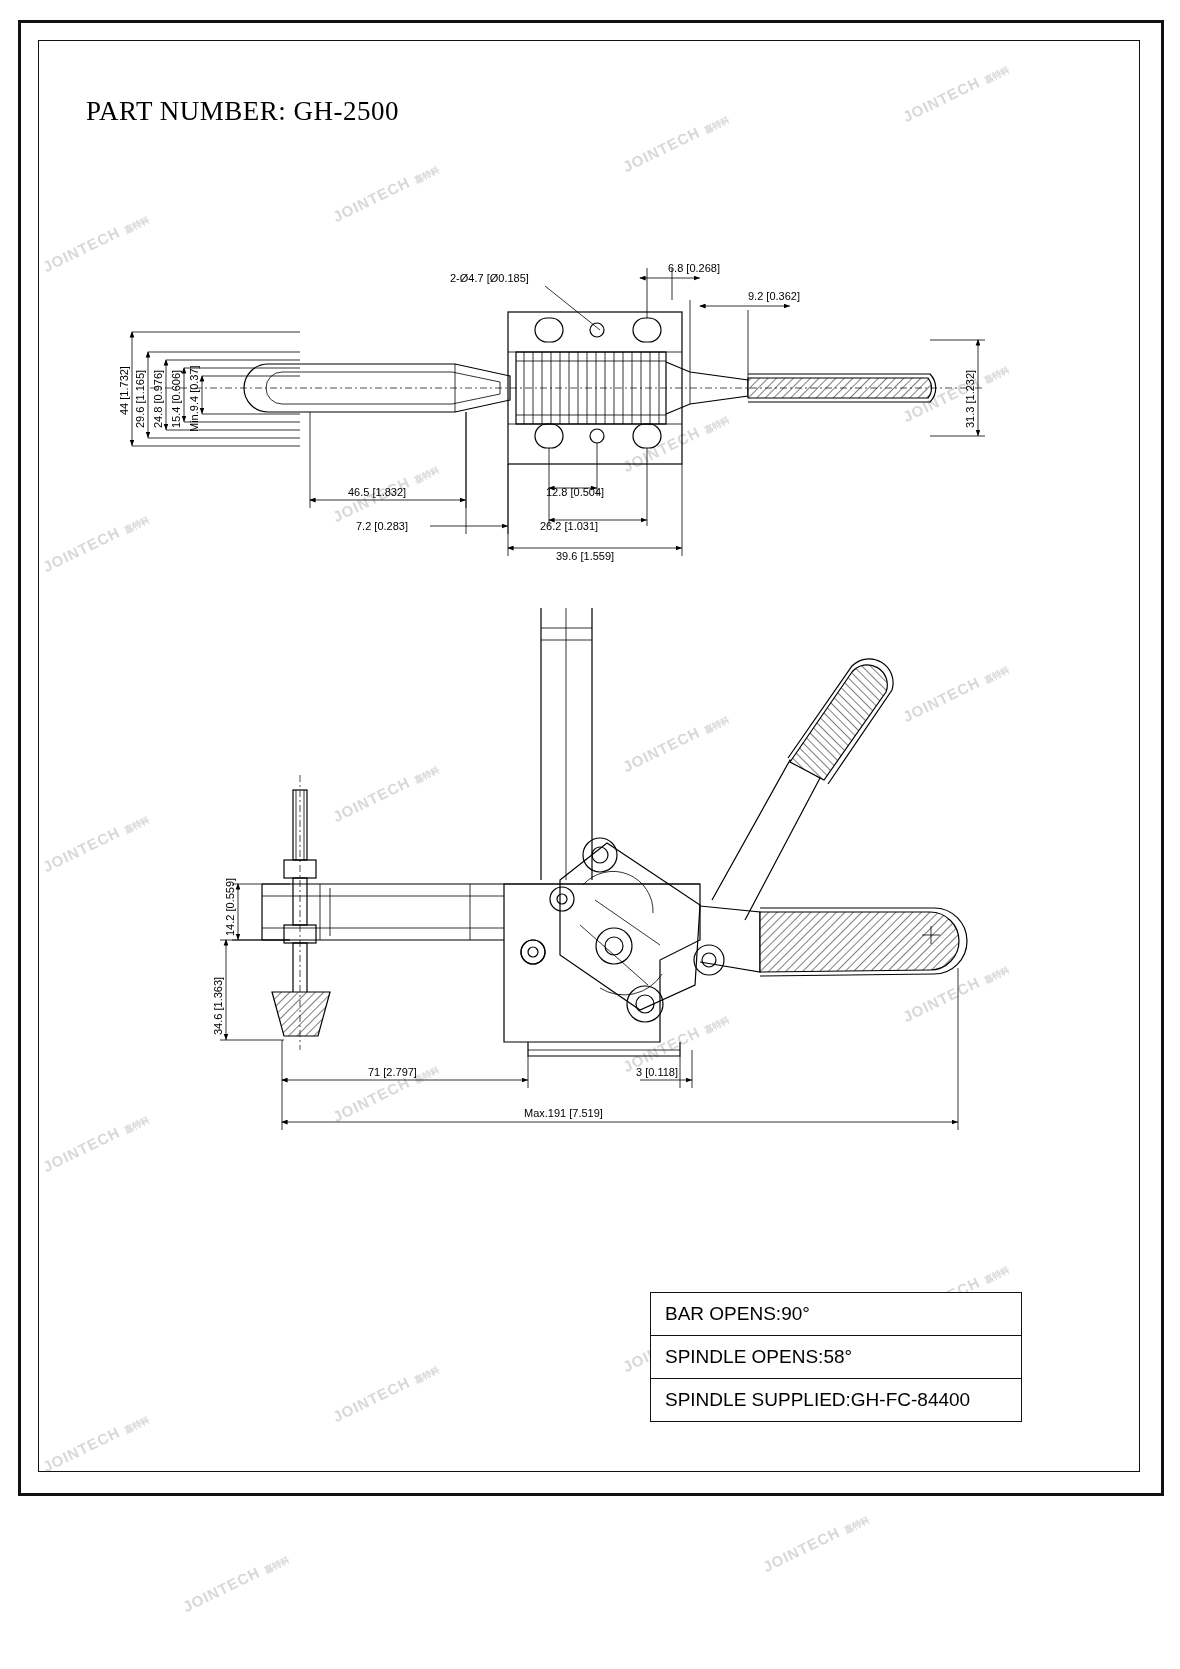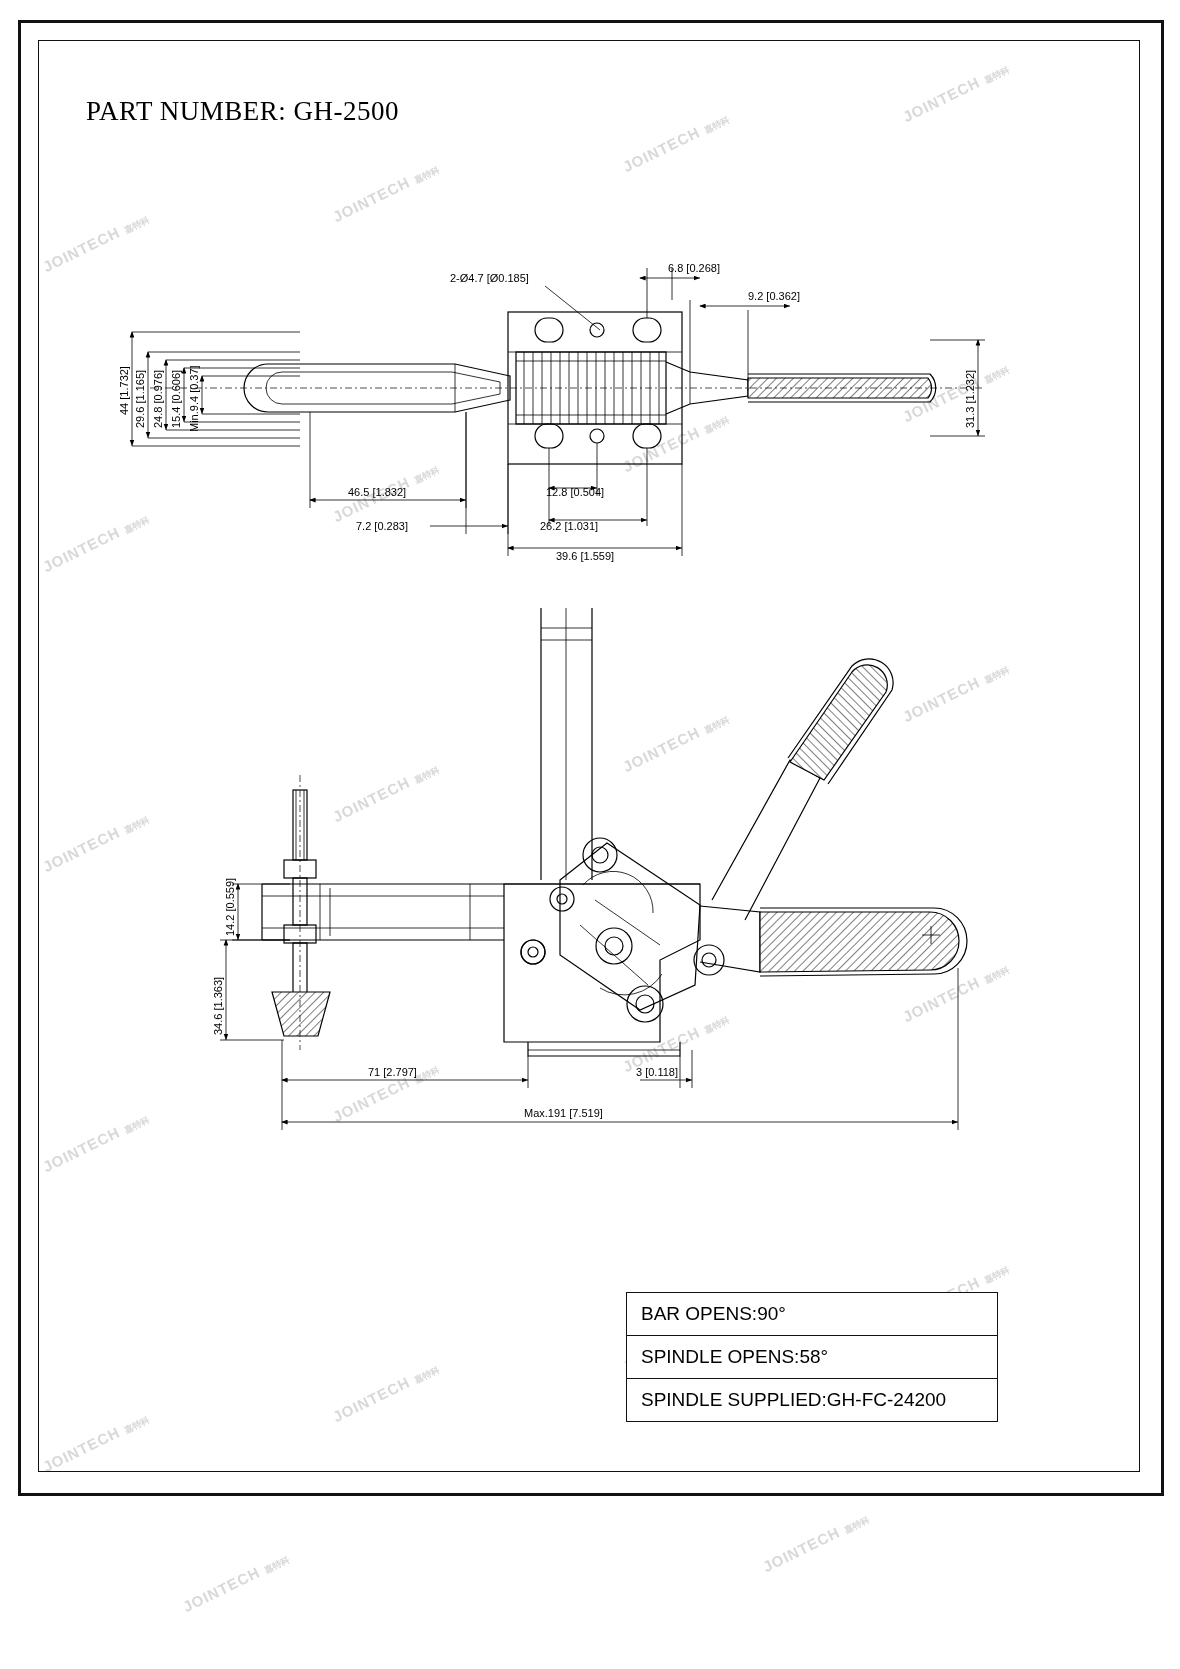--- a/index.html
+++ b/index.html
@@ -9,21 +9,21 @@
   .frame-inner{position:absolute;left:38px;top:40px;width:1100px;height:1430px;border:1px solid #111;}
   #title{position:absolute;left:86px;top:84px;font-size:27px;letter-spacing:.5px;font-family:"Liberation Serif",serif;white-space:nowrap;margin-top:12px;}
   .wm{position:absolute;font-family:"Liberation Sans",sans-serif;font-weight:bold;color:#d8d8d8;font-size:15px;letter-spacing:1px;transform:rotate(-26deg);transform-origin:left top;white-space:nowrap;user-select:none;}
   .wm .cn{font-size:9px;letter-spacing:0;}
   #svgwrap{position:absolute;left:0;top:0;width:1180px;height:1669px;}
   .dimtxt{font-family:"Liberation Sans",sans-serif;font-size:11px;fill:#000;}
   .ln{stroke:#000;fill:none;}
   .thin{stroke-width:.8;}
   .med{stroke-width:1.2;}
   .dash{stroke-dasharray:7 3 2 3;stroke-width:.7;}
-  #notebox{position:absolute;left:626px;top:1292px;width:370px;border:1.5px solid #111;background:#fff;}
+  #notebox{position:absolute;left:650px;top:1292px;width:370px;border:1.5px solid #111;background:#fff;}
   #notebox .row{height:42px;line-height:42px;padding-left:14px;font-size:19px;font-family:"Liberation Sans",sans-serif;border-bottom:1.5px solid #111;white-space:nowrap;}
   #notebox .row:last-child{border-bottom:none;}
 </style>
 </head>
 <body>
 
 <div id="sheet">
 
   <div class="wm" style="left:40px;top:260px;">JOINTECH <span class="cn">嘉特科</span></div>
   <div class="wm" style="left:330px;top:210px;">JOINTECH <span class="cn">嘉特科</span></div>
@@ -273,16 +273,16 @@
       <line class="ln thin" x1="282" y1="1088" x2="282" y2="1130"></line>
       <line class="ln thin" x1="958" y1="968" x2="958" y2="1130"></line>
       <line class="ln thin" x1="282" y1="1122" x2="958" y2="1122" marker-start="url(#arL)" marker-end="url(#ar)"></line>
       <text class="dimtxt" x="524" y="1117">Max.191 [7.519]</text>
     </g>
   </svg>
 
   <div id="notebox">
     <div class="row">BAR OPENS:90°</div>
     <div class="row">SPINDLE OPENS:58°</div>
-    <div class="row">SPINDLE SUPPLIED:GH-FC-24200</div>
+    <div class="row">SPINDLE SUPPLIED:GH-FC-84400</div>
   </div>
 
 </div>
 
 </body></html>

